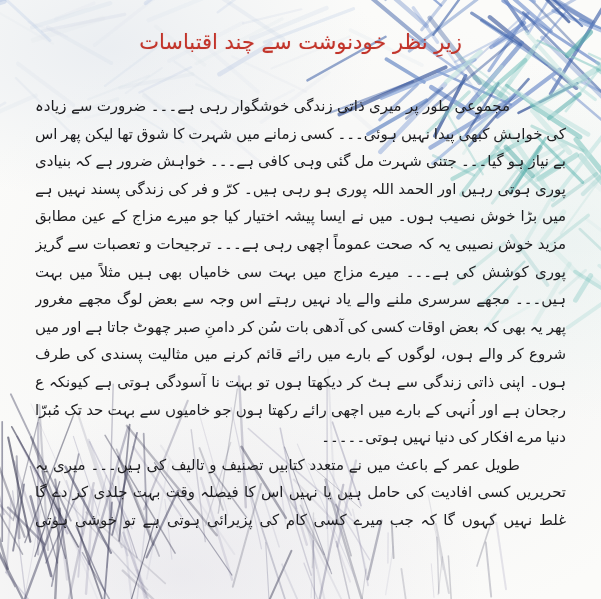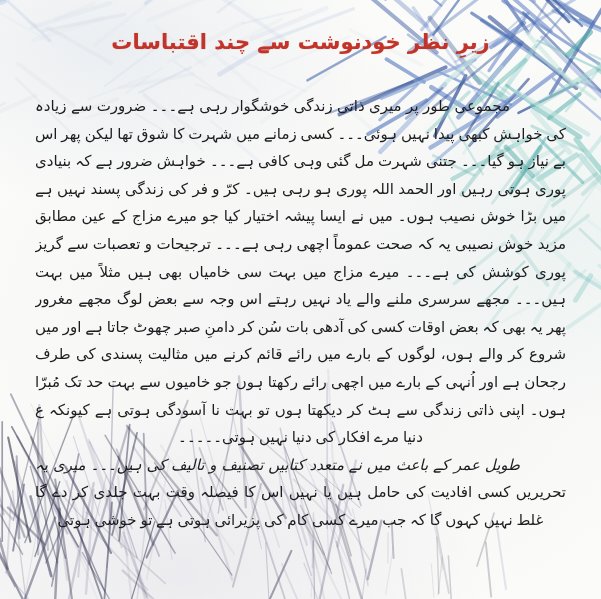--- a/index.html
+++ b/index.html
@@ -13,39 +13,39 @@
       radial-gradient(ellipse 420px 240px at 30% 96%, rgba(214,212,224,.40), rgba(214,212,224,0) 72%),
       radial-gradient(ellipse 500px 400px at 55% 55%, rgba(235,235,238,.5), rgba(235,235,238,0) 80%),
       #fbfbf9;
     font-family:"DejaVu Sans", sans-serif;
   }
   svg.decor{position:absolute;left:0;top:0;z-index:1;}
   .content{position:absolute;z-index:2;left:0;top:0;width:100%;direction:rtl;}
   .title{
     position:absolute;left:0;top:30px;width:100%;
     text-align:center;
-    font-size:21px;font-weight:bold;
+    font-size:21px;font-weight:normal;
     letter-spacing:-0.5px;
     text-shadow:0 0 1px rgba(190,40,30,.35);
   }
   .body-text{
     position:absolute;top:93px;left:35px;right:35px;
     color:#1d1d20;
     font-size:15px;
     line-height:27.6px;
     word-spacing:-1px;
     letter-spacing:-0.2px;
   }
   .line{
     max-height:27.6px;overflow:hidden;
     text-align:justify;
     white-space:normal;
   }
   .line.justify::after{content:"";display:inline-block;width:100%;height:0;}
-  .line.center{text-align:center;}
+  .line.center{}
   .line.center::after{display:none;}
 </style>
 </head>
 <body>
 
 <div class="page">
 
   <svg class="decor" width="601" height="599" viewBox="0 0 601 599" aria-hidden="true">
     <g id="g-topleft">
         <line x1="174.4" y1="61.5" x2="248.6" y2="113.0" stroke="#cdd8e6" stroke-width="2.2" stroke-opacity="0.18" stroke-linecap="round"></line>
@@ -387,22 +387,22 @@
         <div class="line justify" style="padding-right: 56px;">مجموعی طور پر میری ذاتی زندگی خوشگوار رہی ہے۔۔۔ ضرورت سے زیادہ مادی وسائل</div>
         <div class="line justify">کی خواہش کبھی پیدا نہیں ہوئی۔۔۔ کسی زمانے میں شہرت کا شوق تھا لیکن پھر اس سے بھی</div>
         <div class="line justify">بے نیاز ہو گیا۔۔۔ جتنی شہرت مل گئی وہی کافی ہے۔۔۔ خواہش ضرور ہے کہ بنیادی ضروریات</div>
         <div class="line justify">پوری ہوتی رہیں اور الحمد اللہ پوری ہو رہی ہیں۔ کرّ و فر کی زندگی پسند نہیں ہے بعض لحاظ سے</div>
         <div class="line justify">میں بڑا خوش نصیب ہوں۔ میں نے ایسا پیشہ اختیار کیا جو میرے مزاج کے عین مطابق ہے۔</div>
         <div class="line justify">مزید خوش نصیبی یہ کہ صحت عموماً اچھی رہی ہے۔۔۔ ترجیحات و تعصبات سے گریز کرنے کی</div>
         <div class="line justify">پوری کوشش کی ہے۔۔۔ میرے مزاج میں بہت سی خامیاں بھی ہیں مثلاً میں بہت غصیلا ہوں</div>
         <div class="line justify">ہیں۔۔۔ مجھے سرسری ملنے والے یاد نہیں رہتے اس وجہ سے بعض لوگ مجھے مغرور سمجھتے ہیں۔</div>
         <div class="line justify">پھر یہ بھی کہ بعض اوقات کسی کی آدھی بات سُن کر دامنِ صبر چھوٹ جاتا ہے اور میں جواب دینا</div>
         <div class="line justify">شروع کر والے ہوں، لوگوں کے بارے میں رائے قائم کرنے میں مثالیت پسندی کی طرف</div>
+        <div class="line justify">ہوں۔ اپنی ذاتی زندگی سے ہٹ کر دیکھتا ہوں تو بہت نا آسودگی ہوتی ہے کیونکہ ع</div>
         <div class="line justify">رجحان ہے اور اُنہی کے بارے میں اچھی رائے رکھتا ہوں جو خامیوں سے بہت حد تک مُبرّا</div>
-        <div class="line justify">ہوں۔ اپنی ذاتی زندگی سے ہٹ کر دیکھتا ہوں تو بہت نا آسودگی ہوتی ہے کیونکہ ع</div>
         <div class="line center">دنیا مرے افکار کی دنیا نہیں ہوتی۔۔۔۔۔</div>
-        <div class="line justify" style="padding-right: 46px; font-style: italic;">طویل عمر کے باعث میں نے متعدد کتابیں تصنیف و تالیف کی ہیں۔۔۔ میری یہ</div>
+        <div class="line justify" style="padding-right: 46px;">طویل عمر کے باعث میں نے متعدد کتابیں تصنیف و تالیف کی ہیں۔۔۔ میری یہ</div>
         <div class="line justify">تحریریں کسی افادیت کی حامل ہیں یا نہیں اس کا فیصلہ وقت بہت جلدی کر دے گا تاہم میں</div>
         <div class="line center">غلط نہیں کہوں گا کہ جب میرے کسی کام کی پزیرائی ہوتی ہے تو خوشی ہوتی ہے۔۔۔</div>
       </div>
   </div>
 
 </div>
 
 </body></html>

